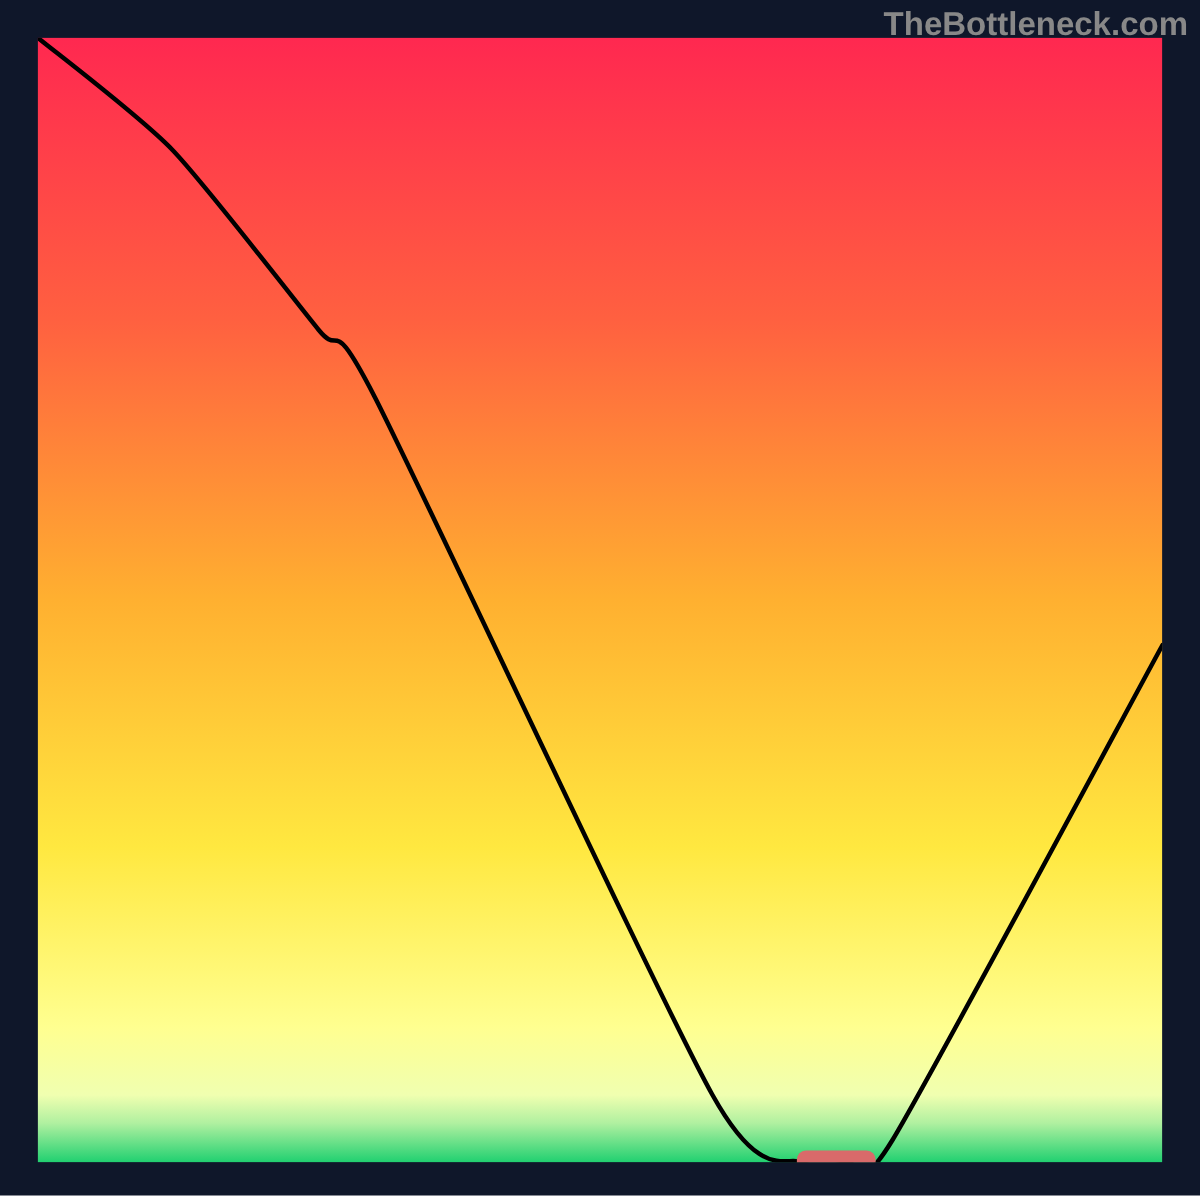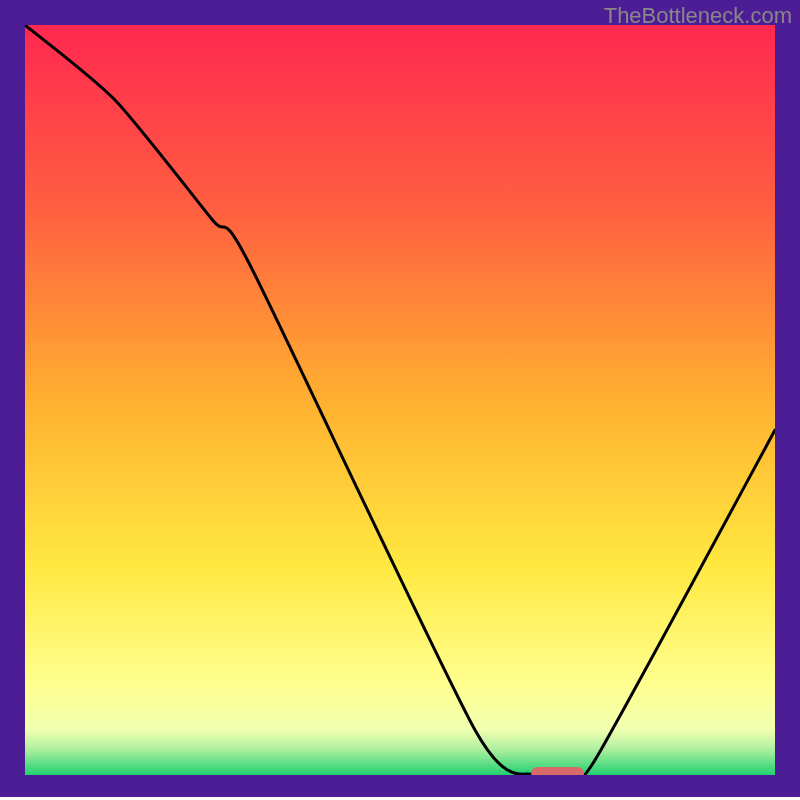--- a/index.html
+++ b/index.html
@@ -7,21 +7,22 @@
   padding: 0;
   width: 800px;
   height: 800px;
   overflow: hidden;
   font-family: Arial, sans-serif;
 }
 .chart-container {
   position: relative;
   width: 800px;
   height: 797px;
-  background: #4c1d95;
+  background: #0f172a;
+  font-weight: bold;
 }
 .plot-area {
   position: absolute;
   left: 25px;
   top: 25px;
   width: 750px;
   height: 750px;
   overflow: hidden;
 }
 .gradient-bg {

